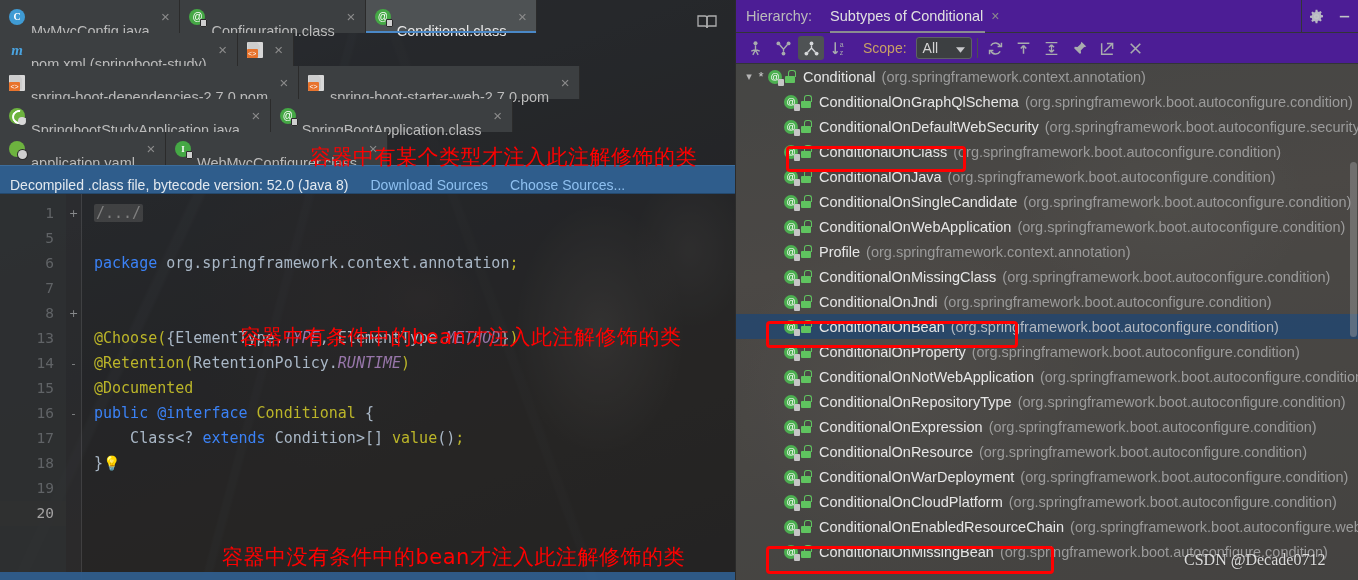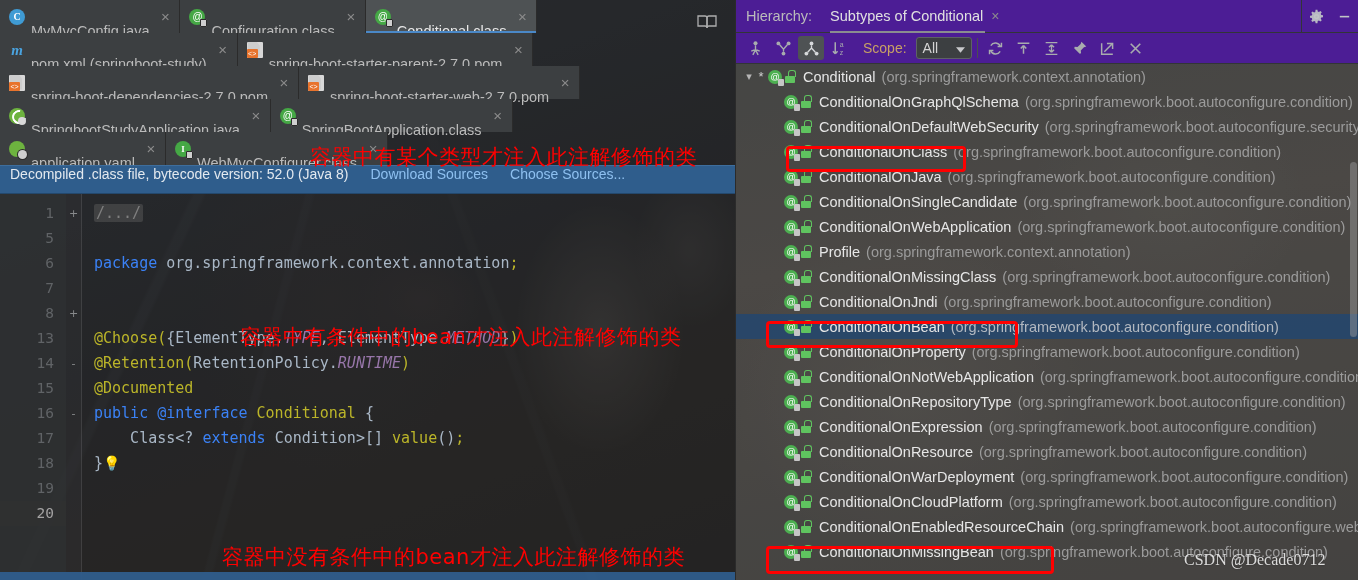--- a/index.html
+++ b/index.html
@@ -113,21 +113,21 @@
     border-radius:50%; background:#cfcfcf; box-shadow:0 0 0 1px #2b2b2b;
   }
 
   
   #notice-bar {
     position:relative; z-index:4;
     height: 29px;
     background: #2f5d8c;
     border-top: 1px solid #3e6e9d;
     border-bottom: 1px solid #24486c;
-    display:flex; align-items:flex-start;
+    display:flex; align-items:flex-end;
     color:#e3e9ef; font-size: 14px;
     padding-left: 10px; gap: 22px;
   }
   #notice-bar .link { color:#8ec0f0; cursor:pointer; }
 
   
   #code-area {
     position:relative; z-index:3;
     height: calc(580px - 33px*4 - 29px);
     display:flex;
@@ -321,21 +321,20 @@
           <div class="tabrow-filler"></div>
         </div>
         <div class="tab-row">
           <div class="tab">
             <span class="ficon ic-maven">m</span>
             <span class="tlabel">pom.xml (springboot-study)</span>
             <span class="tclose">×</span>
           </div>
           <div class="tab">
             <span class="ficon ic-pom"></span>
-            <span class="tlabel">spring-boot-starter-parent-2.7.0.pom</span>
             <span class="tclose">×</span>
           </div>
           <div class="tabrow-filler"></div>
         </div>
         <div class="tab-row">
           <div class="tab">
             <span class="ficon ic-pom"></span>
             <span class="tlabel">spring-boot-dependencies-2.7.0.pom</span>
             <span class="tclose">×</span>
           </div>

